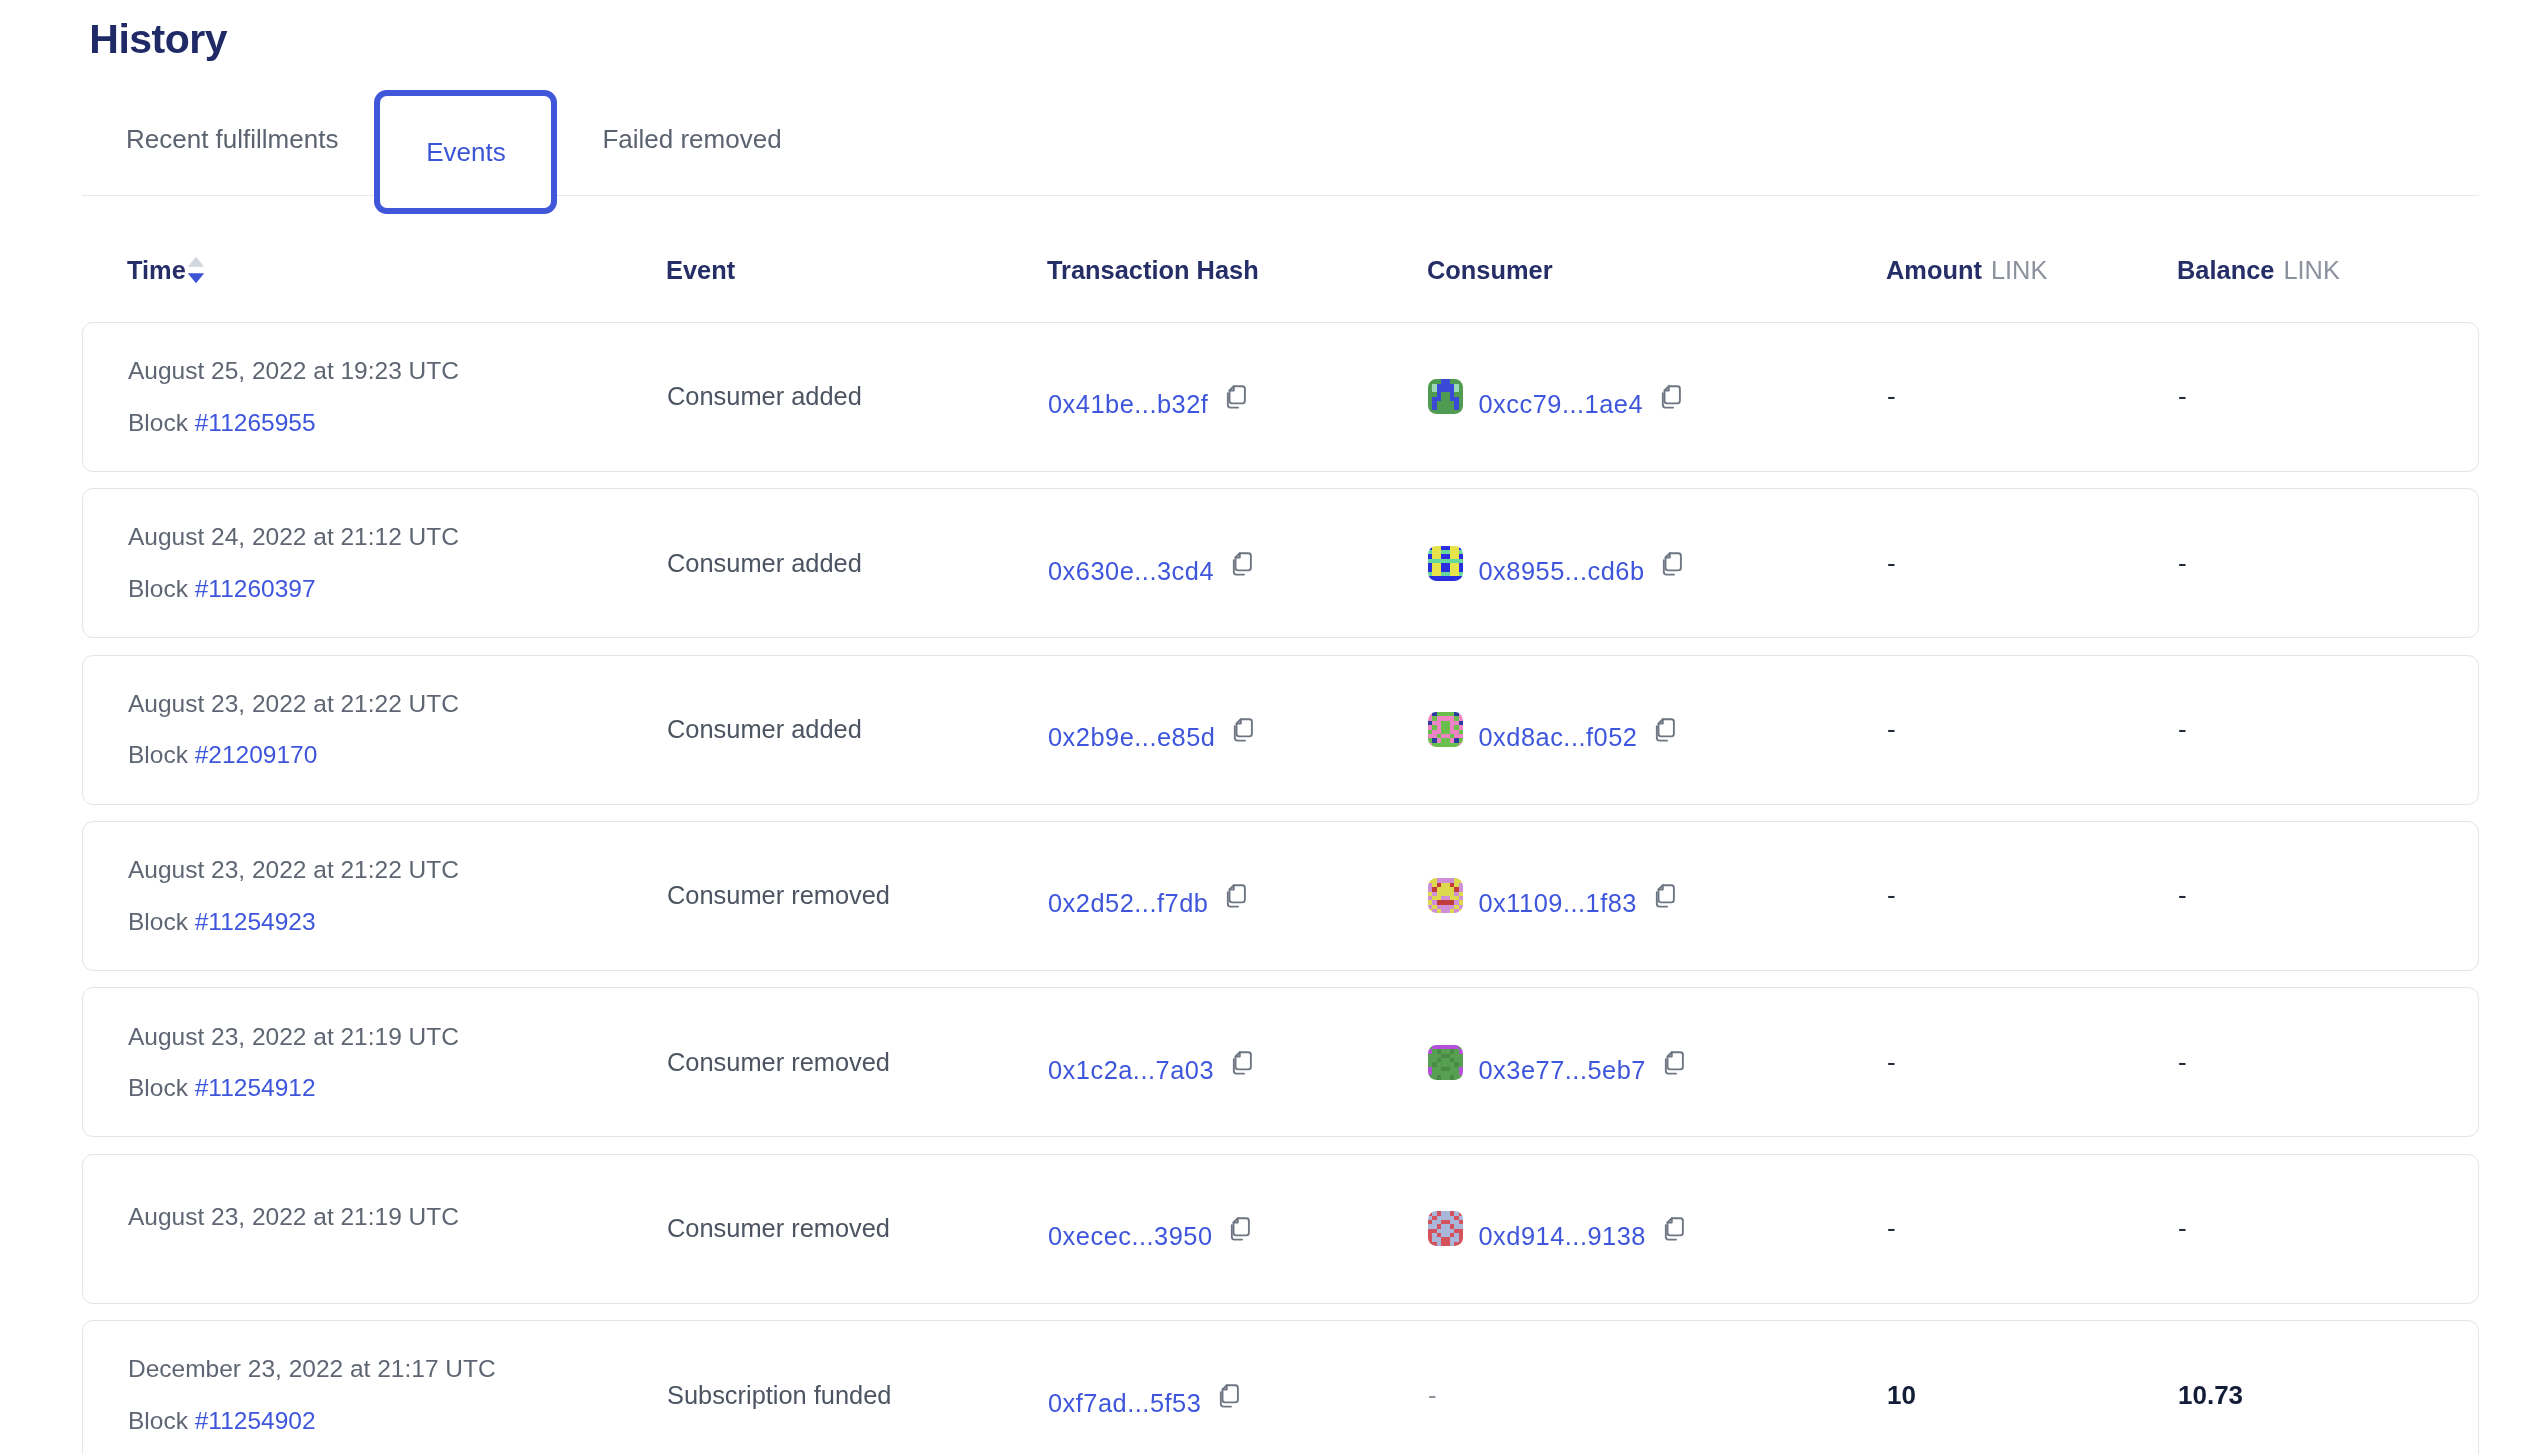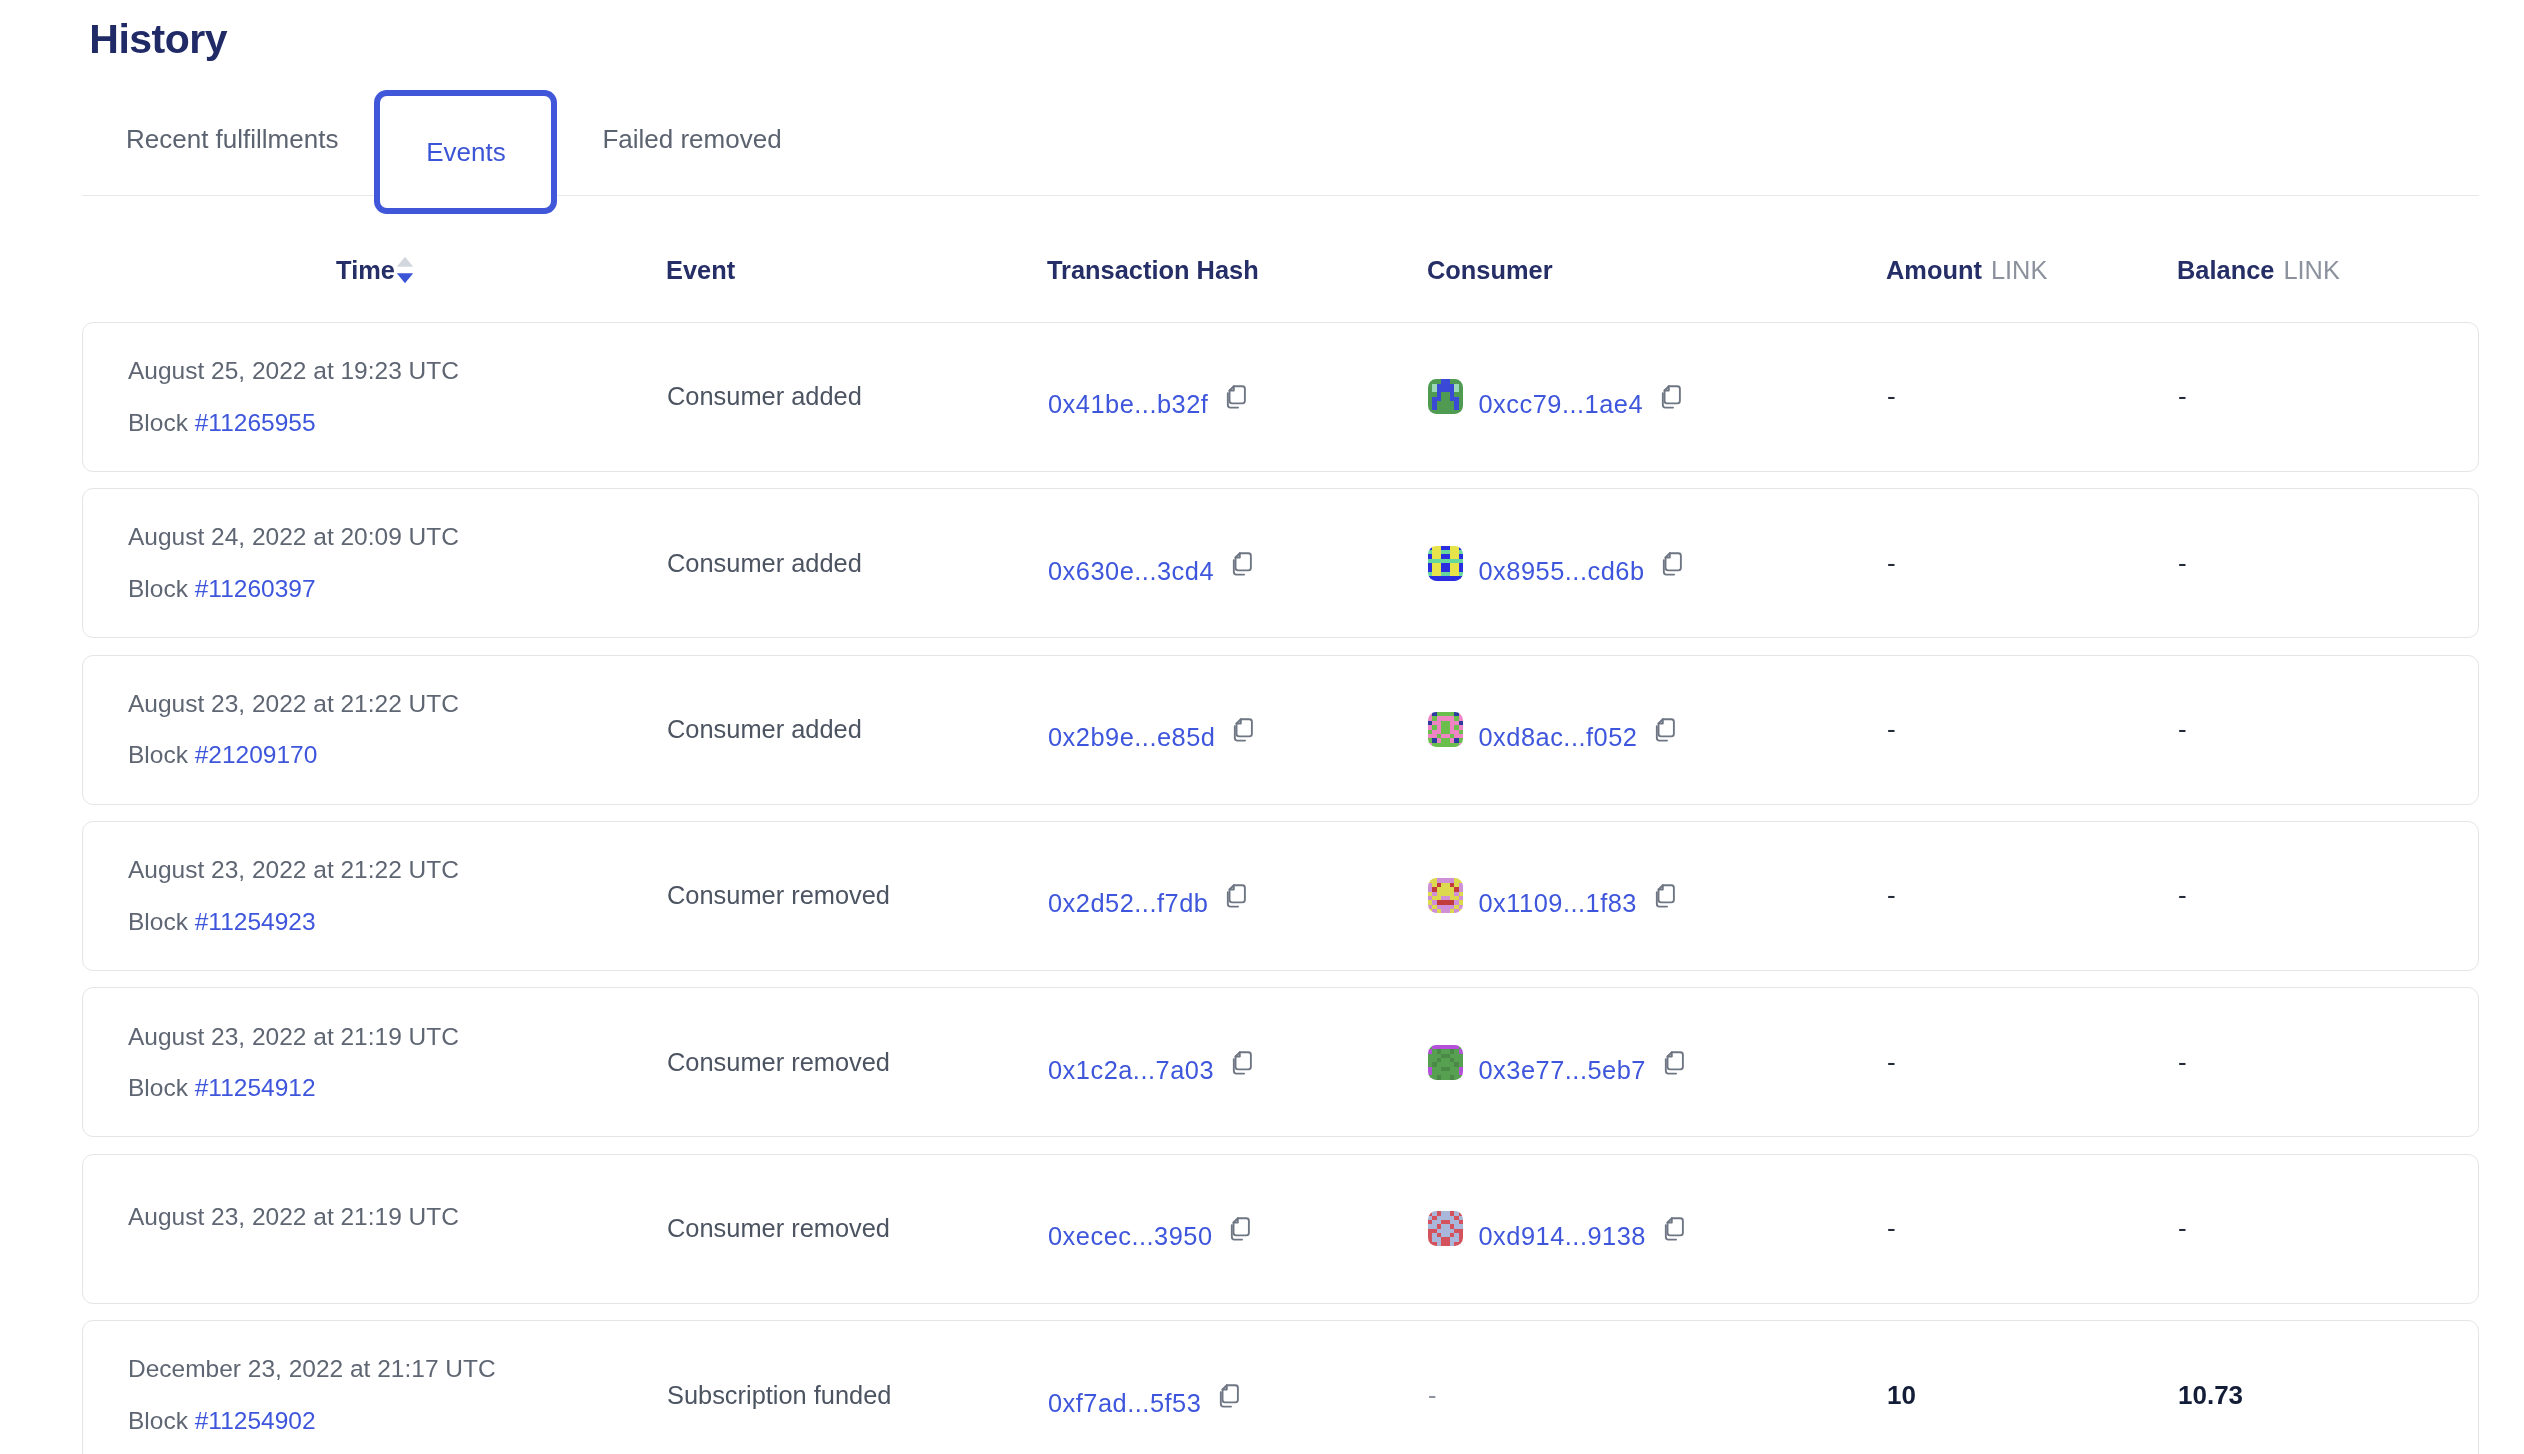--- a/index.html
+++ b/index.html
@@ -42,21 +42,21 @@
   .grid {
     display:grid;
     grid-template-columns:539px 381px 380px 459px 291px 1fr;
     align-items:center;
     padding-left:45px;
   }
 
   
   .header-row { margin-top:40px; height:69px; }
   .hcell { font-size:25.4px; font-weight:700; color:#252e66; }
-  .time-h { display:flex; align-items:center; justify-content:center; padding-right:42px; }
+  .time-h { display:flex; align-items:center; justify-content:flex-start; padding-right:42px; }
   .unit { font-weight:400; color:#8b919d; margin-left:9px; }
   .sort-icon { width:20px; height:31px; display:block; cursor:pointer; }
 
   
   .card {
     height:150px; margin-top:16.4px;
     border:1.8px solid #e3e5e8; border-radius:11px;
     background:#ffffff;
   }
   .date { font-size:24.5px; color:#5f6673; margin-bottom:23.6px; }
@@ -205,21 +205,21 @@
         </svg>
       </span>
 
     </div>
     <div class="cell num amount is-dash">-</div>
     <div class="cell num balance is-dash">-</div>
   </div>
 
   <div class="card grid">
     <div class="cell time-cell">
-      <div class="date">August 24, 2022 at 20:09 UTC</div>
+      <div class="date">August 24, 2022 at 21:12 UTC</div>
       <div class="block-line"><span>Block</span> <a class="link">#11260397</a></div>
     </div>
     <div class="cell event">Consumer added</div>
     <div class="cell hash-cell">
       <a class="link hash">0x630e...3cd4</a>
       <span class="copy-btn">
         <svg viewBox="0 0 34 34" fill="none" stroke="#6e7683" stroke-width="2.2" stroke-linejoin="round" stroke-linecap="round">
           <path d="M15 5 H25 Q28 5 28 8 V22 Q28 25 25 25 H13 Q10 25 10 22 V10 Z" fill="#ffffff"></path>
           <path d="M15 5 V10 H10"></path>
           <path d="M8 13 V27 Q8 30 11 30 H20"></path>

